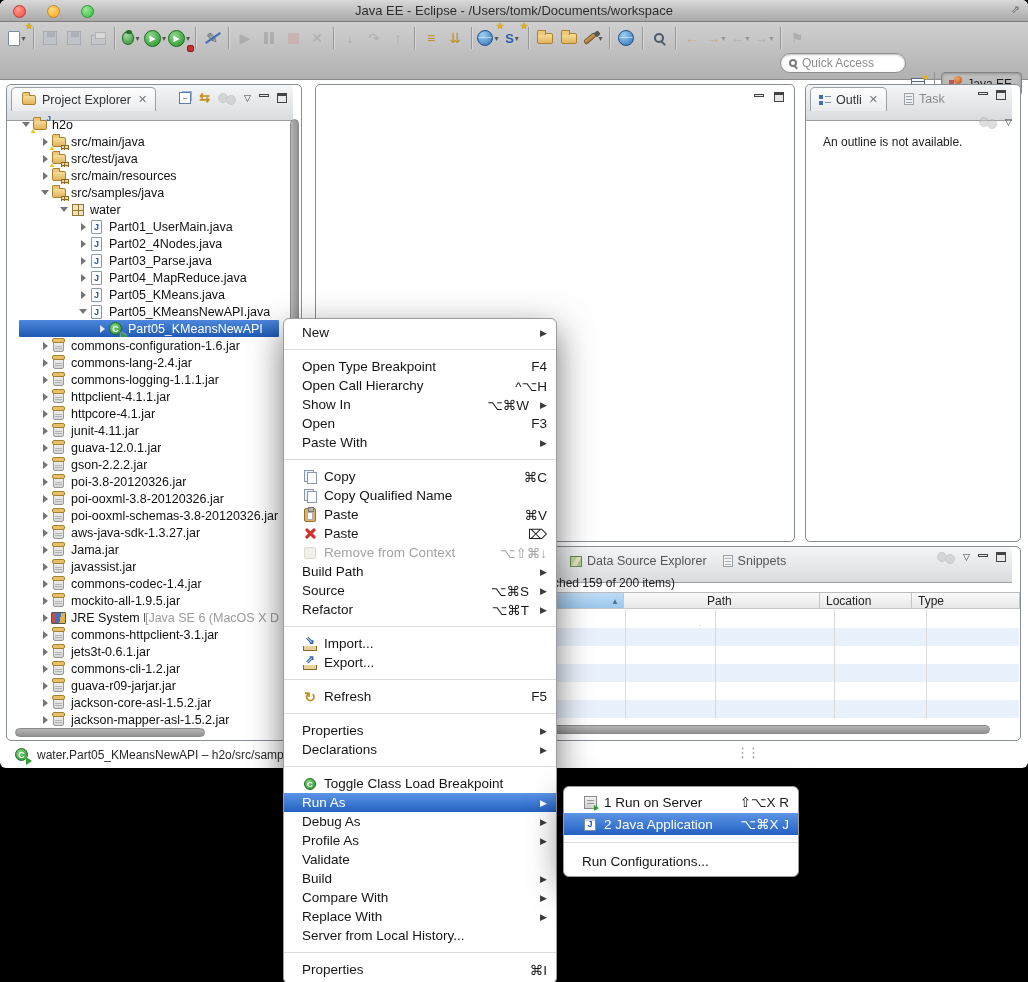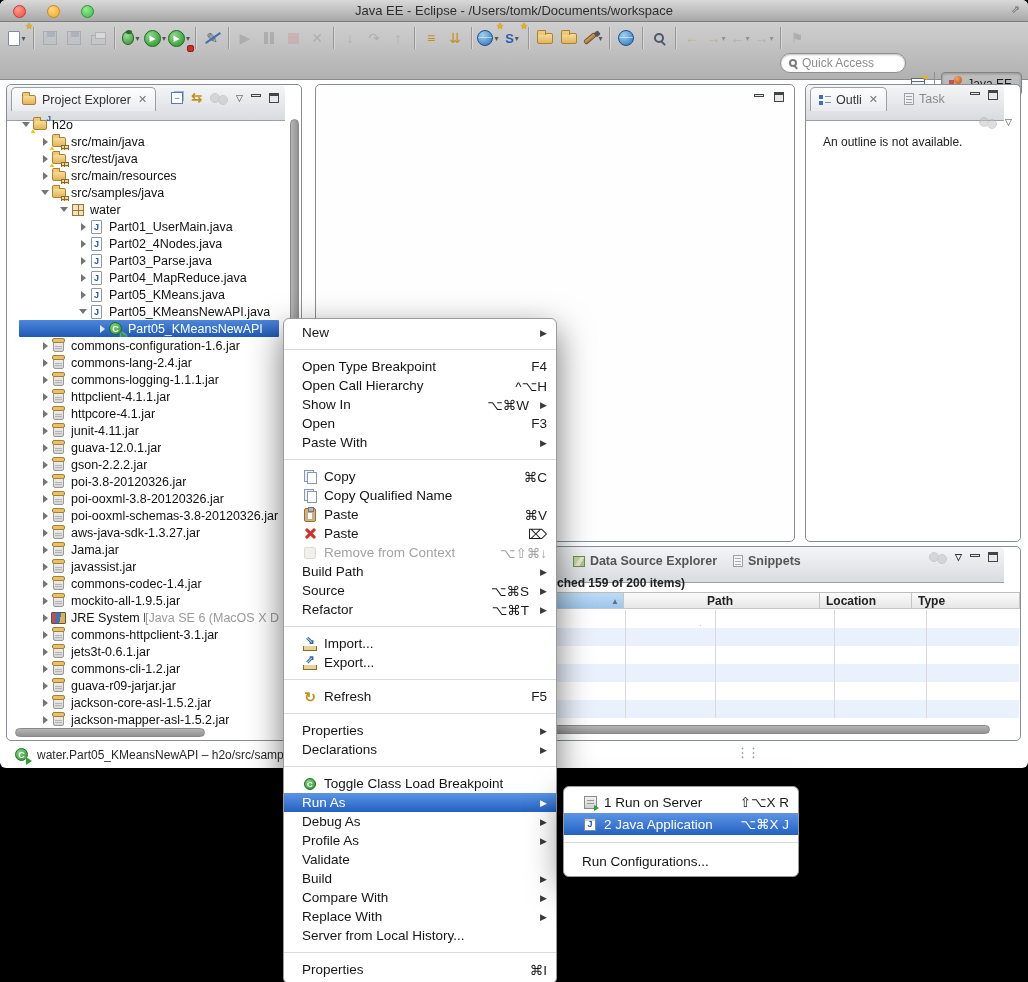--- a/index.html
+++ b/index.html
@@ -68,21 +68,21 @@
   .pwin:after { content:"★"; position:absolute; right:-5px; top:-7px; color:#e8b516; font-size:9px; }
   .persp-sep { width:1px; height:24px; background:#8f8f8f; margin:0 6px 0 4px; }
   .persp-btn { display:flex; align-items:center; gap:5px; height:24px; padding:0 9px 0 6px; background:linear-gradient(#c2c2c2,#aeaeae); border:1px solid #838383; border-radius:4px; box-shadow:inset 0 1px 3px rgba(0,0,0,.25); font-size:12px; color:#1d1d1d; font-family:"Liberation Sans",sans-serif; }
   .jee-ic { width:14px; height:14px; position:relative; }
   .jee-ic:before { content:""; position:absolute; left:0; bottom:0; width:5px; height:5px; background:#5a8ac2; border:1px solid #31557f; }
   .jee-ic:after { content:""; position:absolute; right:1px; bottom:0; width:5px; height:5px; background:#5a8ac2; border:1px solid #31557f; box-shadow:-6px -5px 0 -1px #c2554f; }
   .jee-ball { position:absolute; right:0; top:-1px; width:8px; height:8px; border-radius:50%; background:radial-gradient(circle at 35% 30%,#f2a35c,#b5521f); }
 
   
   .panel { position:absolute; background:#fff; border:1px solid #878d94; border-radius:5px; }
-  .tabstrip { position:absolute; left:0; top:0; right:16px; height:36px; background:linear-gradient(#f4f5f6,#d9dcdf); border-bottom:1px solid #9aa0a6; border-radius:5px 5px 0 0;padding-left:44px; }
+  .tabstrip { position:absolute; left:0; top:0; right:8px; height:36px; background:linear-gradient(#f4f5f6,#d9dcdf); border-bottom:1px solid #9aa0a6; border-radius:5px 5px 0 0;padding-left:44px; }
   .tab { position:absolute; top:2px; height:24px; display:flex; align-items:center; gap:5px; padding:0 8px; font-size:12.5px; color:#333; }
   .tab.sel { background:linear-gradient(#ffffff,#e9ebee); border:1px solid #9aa0a6; border-bottom:none; border-radius:5px 5px 0 0; }
   .tab .tlabel { white-space:nowrap; }
   .tabclose { font-size:11px; color:#777; margin-left:2px; }
   .vbtns { position:absolute; right:6px; top:5px; display:flex; align-items:center; gap:8px; }
   .vmenu { font-size:9px; color:#333; }
   .vmin { width:10px; height:3px; border:1px solid #444; background:#e8e8e8; margin-top:-4px; }
   .vmax { width:10px; height:10px; border:1px solid #444; background:#e8e8e8; position:relative; }
   .vmax:before { content:""; position:absolute; left:0; right:0; top:0; height:2px; background:#444; }
   .fcircles { width:18px; height:10px; position:relative; opacity:.5; }
@@ -132,21 +132,21 @@
   .outline { left:805px; top:84px; width:216px; height:458px; }
   .outline-sub { position:absolute; right:8px; top:32px; display:flex; gap:8px; align-items:center; }
   .outline-msg { position:absolute; left:17px; top:50px; font-size:12px; color:#222; }
   .oic { width:12px; height:12px; position:relative; }
   .oic:before { content:""; position:absolute; left:0; top:1px; width:4px; height:4px; background:#3f6fb5; box-shadow:0 6px 0 #3f6fb5; }
   .oic:after { content:""; position:absolute; left:6px; top:2px; width:6px; height:1px; background:#7a93b5; box-shadow:0 6px 0 #7a93b5; }
   .tic { width:10px; height:12px; background:#eef0f2; border:1px solid #9aa2ac; position:relative; }
   .tic:before { content:""; position:absolute; left:1px; top:2px; right:1px; height:1px; background:#9aa2ac; box-shadow:0 3px 0 #9aa2ac,0 6px 0 #9aa2ac; }
 
   
-  .bottom { left:315px; top:546px; width:706px; height:195px;font-weight:bold; }
+  .bottom { left:315px; top:546px; width:706px; height:195px; }
   .bottom .tab { position:static; float:left; margin-top:2px; color:#444; }
   .bottom-tabs { position:absolute; left:170px; top:0; height:26px; display:flex; }
   .filter-line { position:absolute; left:183px; top:29px; font-size:12px; color:#222; }
   .mk-header { position:absolute; left:0; top:45px; right:0; height:17px; display:flex; background:linear-gradient(#fafafa,#e7e7e7); border-top:1px solid #bcbcbc; border-bottom:1px solid #c6c6c6; font-size:12px; color:#222; }
   .mkc { border-right:1px solid #c6c6c6; padding:1px 0 0 6px; white-space:nowrap; overflow:hidden; }
   .mkc.desc { width:308px; background:linear-gradient(#bedcf5,#9cc6ec); position:relative; }
   .sortarr { position:absolute; right:4px; top:4px; font-size:8px; color:#55708c; }
   .mk-rows { position:absolute; left:1px; top:63px; right:1px; height:108px; }
   .mkrow { height:18px; }
   .mkrow.alt { background:#e9f1fc; }

